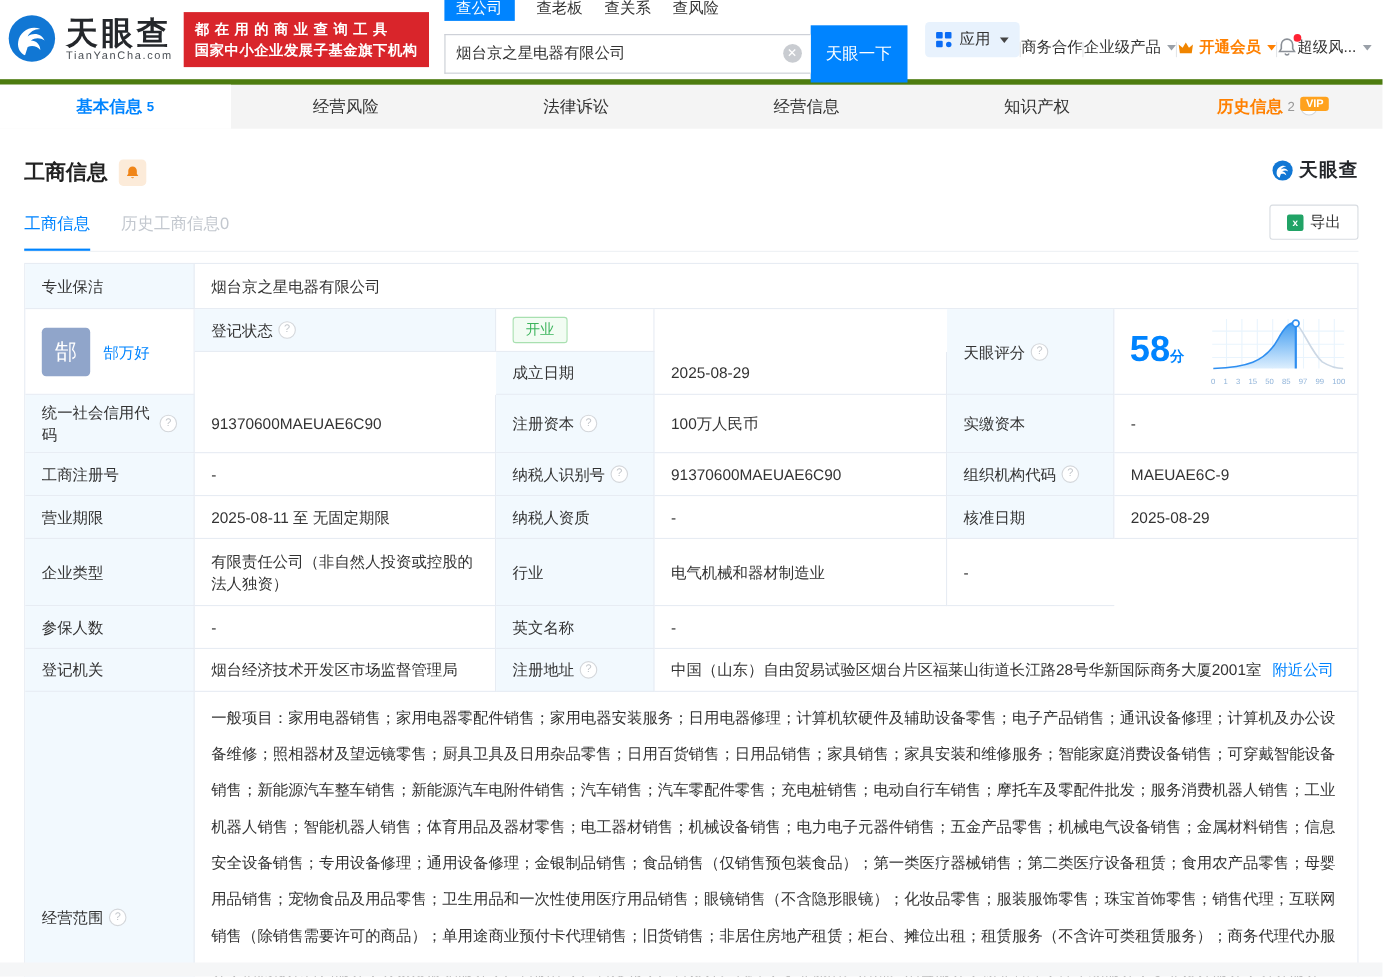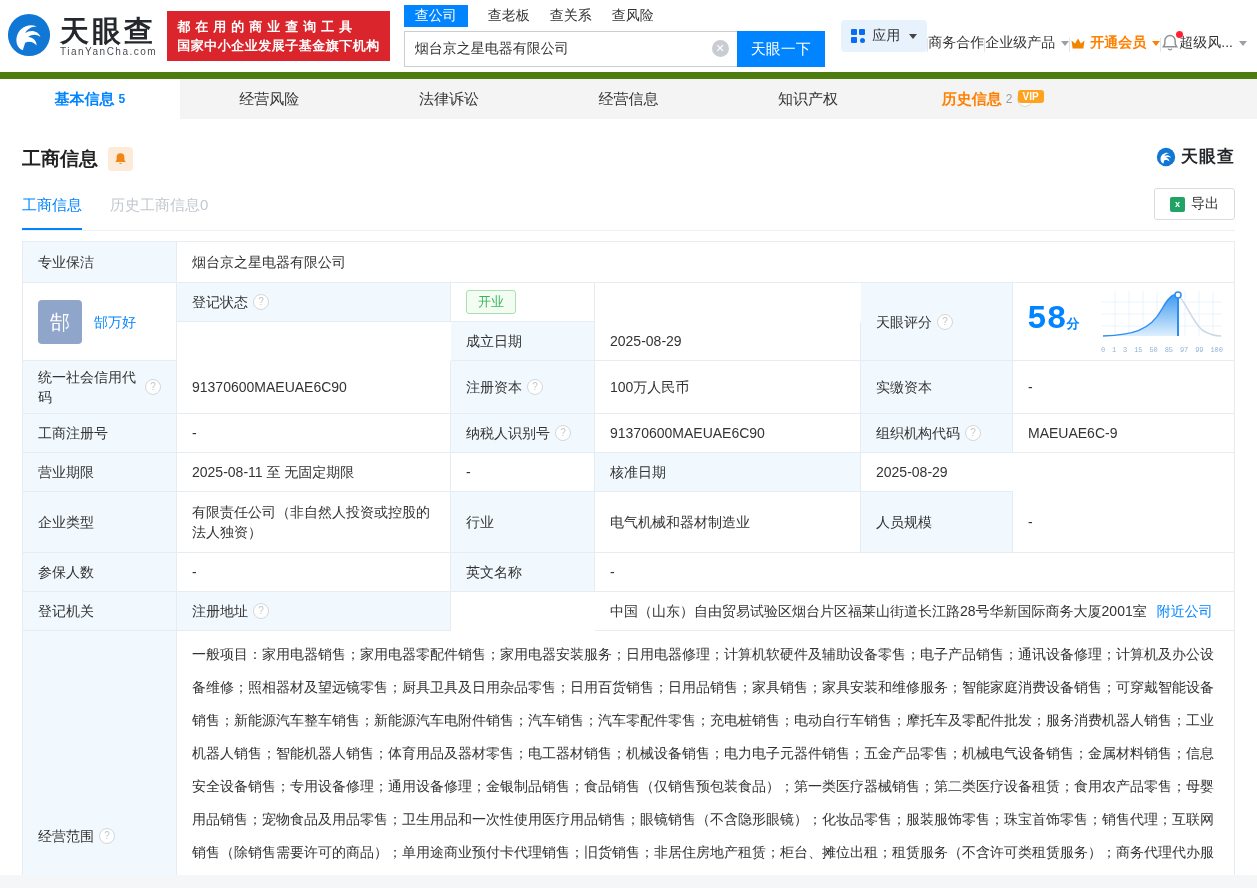--- a/index.html
+++ b/index.html
@@ -16,36 +16,36 @@
   .slogan .l1{letter-spacing:5px;}
   .slogan .l2{letter-spacing:0.5px;}
   .searchbox{margin-left:14px;}
   .search-tabs{display:flex;align-items:center;gap:20px;margin-bottom:4px;}
   .search-tab{font-size:14px;color:#333;cursor:pointer;}
   .search-tab.active{background:#0084ff;color:#fff;padding:2px 11px;}
   .search-row{display:flex;align-items:center;}
   .input-wrap{position:relative;}
   .search-input{width:292px;height:34px;border:1px solid #c9cdd4;border-right:none;padding:0 30px 0 10px;font-size:14px;color:#333;outline:none;font-family:inherit;}
   .clear-ic{position:absolute;right:8px;top:9px;width:17px;height:17px;border-radius:50%;background:#c9ccd1;color:#fff;font-size:11px;display:flex;align-items:center;justify-content:center;cursor:pointer;}
-  .search-btn{width:88px;height:36px;background:#0084ff;color:#fff;border:none;font-size:15px;cursor:pointer;font-family:inherit;}
+  .search-btn{width:88px;height:52px;background:#0084ff;color:#fff;border:none;font-size:15px;cursor:pointer;font-family:inherit;}
   .top-nav{margin-left:auto;display:flex;align-items:flex-end;font-size:14px;white-space:nowrap;}
   .nav-sep{width:1px;height:14px;background:#e3e5e8;}
   .apps-chip{display:flex;align-items:center;gap:7px;background:#e8f2fd;border-radius:4px;padding:7px 10px;cursor:pointer;}
   .grid-ic{display:grid;grid-template-columns:6px 6px;grid-template-rows:6px 6px;gap:2px;}
   .grid-ic span{background:#0a6cf5;border-radius:1px;}
   .grid-ic span:nth-child(4){border-radius:50%;width:5px;height:5px;align-self:end;justify-self:end;}
   .caret{width:0;height:0;border-left:4px solid transparent;border-right:4px solid transparent;border-top:5px solid #9aa0a8;margin-left:2px;}
   .caret.blue{border-top-color:#444;}
   .caret.orange{border-top-color:#ff8000;}
   .nav-item{color:#333;cursor:pointer;display:flex;align-items:center;gap:4px;}
   .vip-link{color:#ff8000;font-weight:bold;display:flex;align-items:center;gap:4px;cursor:pointer;}
   .bell-wrap{position:relative;cursor:pointer;display:flex;align-items:center;}
   .red-dot{position:absolute;top:-3px;right:-4px;width:7px;height:7px;border-radius:50%;background:#f23;}
   
-  .main-tabs{height:40px;background:#f4f4f4;border-top:7px solid #4d7c0f;display:grid;grid-template-columns:repeat(7,1fr);}
+  .main-tabs{height:40px;background:#f4f4f4;border-top:5px solid #4d7c0f;display:grid;grid-template-columns:repeat(6,1fr);}
   .mtab{display:flex;align-items:center;justify-content:center;font-size:15px;color:#333;cursor:pointer;position:relative;}
   .mtab.active{background:#fff;color:#0084ff;font-weight:bold;}
   .mtab .cnt{font-size:12px;margin-left:4px;}
   .mtab.active .cnt{color:#0084ff;}
   .mtab-history{color:#ff8000;font-weight:bold;}
   .mtab-history .cnt{color:#999;font-weight:normal;}
   .vip-badge{position:absolute;top:11px;margin-left:86px;background:#ffa21d;color:#fff;font-size:10px;font-weight:bold;padding:1px 5px;border-radius:3px;}
   .help{width:14px;height:14px;border:1px solid #d4d7db;border-radius:50%;color:#c2c6cb;font-size:10px;line-height:12px;display:inline-flex;align-items:center;justify-content:center;margin-left:5px;flex:none;background:#fff;cursor:pointer;}
   
   .content{padding:0 22px;position:relative;}
@@ -69,21 +69,21 @@
   .span3{grid-column:4/7;}
   .row2{grid-template-rows:39px 39px;}
   .rs2{grid-row:1/3;}
   .pos-c3r2{grid-column:3;grid-row:2;}
   .pos-c4r2{grid-column:4;grid-row:2;}
   .pos-c5{grid-column:5;grid-row:1/3;}
   .pos-c6{grid-column:6;grid-row:1/3;}
   .avatar{width:44px;height:44px;border-radius:4px;background:#90a5ca;color:#fff;font-size:20px;display:flex;align-items:center;justify-content:center;flex:none;cursor:pointer;}
   .rep-name{color:#0084ff;margin-left:12px;cursor:pointer;text-decoration:none;}
   .badge-open{border:1px solid #a8e0b0;background:#f2fcf3;color:#3cb45c;font-size:13px;padding:2px 11px;border-radius:3px;line-height:18px;}
-  .score-cell{justify-content:space-between;padding:4px 10px 4px 14px;font-family:Liberation Mono, monospace;}
+  .score-cell{justify-content:space-between;padding:4px 10px 4px 14px;}
   .score-num{color:#0084ff;font-weight:bold;font-size:33px;line-height:33px;}
   .score-unit{font-size:13px;font-weight:bold;}
   .score-chart{width:124px;}
   .axis{display:flex;justify-content:space-between;font-size:7px;color:#8fb3d9;line-height:8px;padding:1px 1px 0 1px;}
   .addr-link{color:#0084ff;margin-left:10px;white-space:nowrap;cursor:pointer;text-decoration:none;}
   .scope-val{display:block;padding:7px 15px;line-height:33px;font-size:14px;color:#333;}
   .footer-strip{position:absolute;left:0;right:0;bottom:0;height:13px;background:#f5f6f7;}
 </style>
 </head>
 <body>
@@ -300,43 +300,44 @@
       <div class="cell lbl">
         <span>组织机构代码</span>
           <span class="help">?</span>
       </div>
       <div class="cell">MAEUAE6C-9</div>
     </div>
 
     <div class="trow">
       <div class="cell lbl">营业期限</div>
       <div class="cell">2025-08-11 至 无固定期限</div>
+      <div class="cell lbl">纳税人资质</div>
       <div class="cell">-</div>
       <div class="cell lbl">核准日期</div>
       <div class="cell">2025-08-29</div>
     </div>
 
     <div class="trow">
       <div class="cell lbl">企业类型</div>
       <div class="cell" style="min-height:48px;">有限责任公司（非自然人投资或控股的法人独资）</div>
       <div class="cell lbl">行业</div>
       <div class="cell">电气机械和器材制造业</div>
-      <div class="cell lbl">人员规模</div>
       <div class="cell">-</div>
     </div>
 
     <div class="trow">
       <div class="cell lbl">参保人数</div>
       <div class="cell">-</div>
       <div class="cell lbl">英文名称</div>
       <div class="cell span3">-</div>
     </div>
 
     <div class="trow">
       <div class="cell lbl">登记机关</div>
+      <div class="cell">烟台经济技术开发区市场监督管理局</div>
       <div class="cell lbl">
         <span>注册地址</span>
           <span class="help">?</span>
       </div>
       <div class="cell span3">
         <span>中国（山东）自由贸易试验区烟台片区福莱山街道长江路28号华新国际商务大厦2001室</span>
         <a class="addr-link">附近公司</a>
       </div>
     </div>
 

